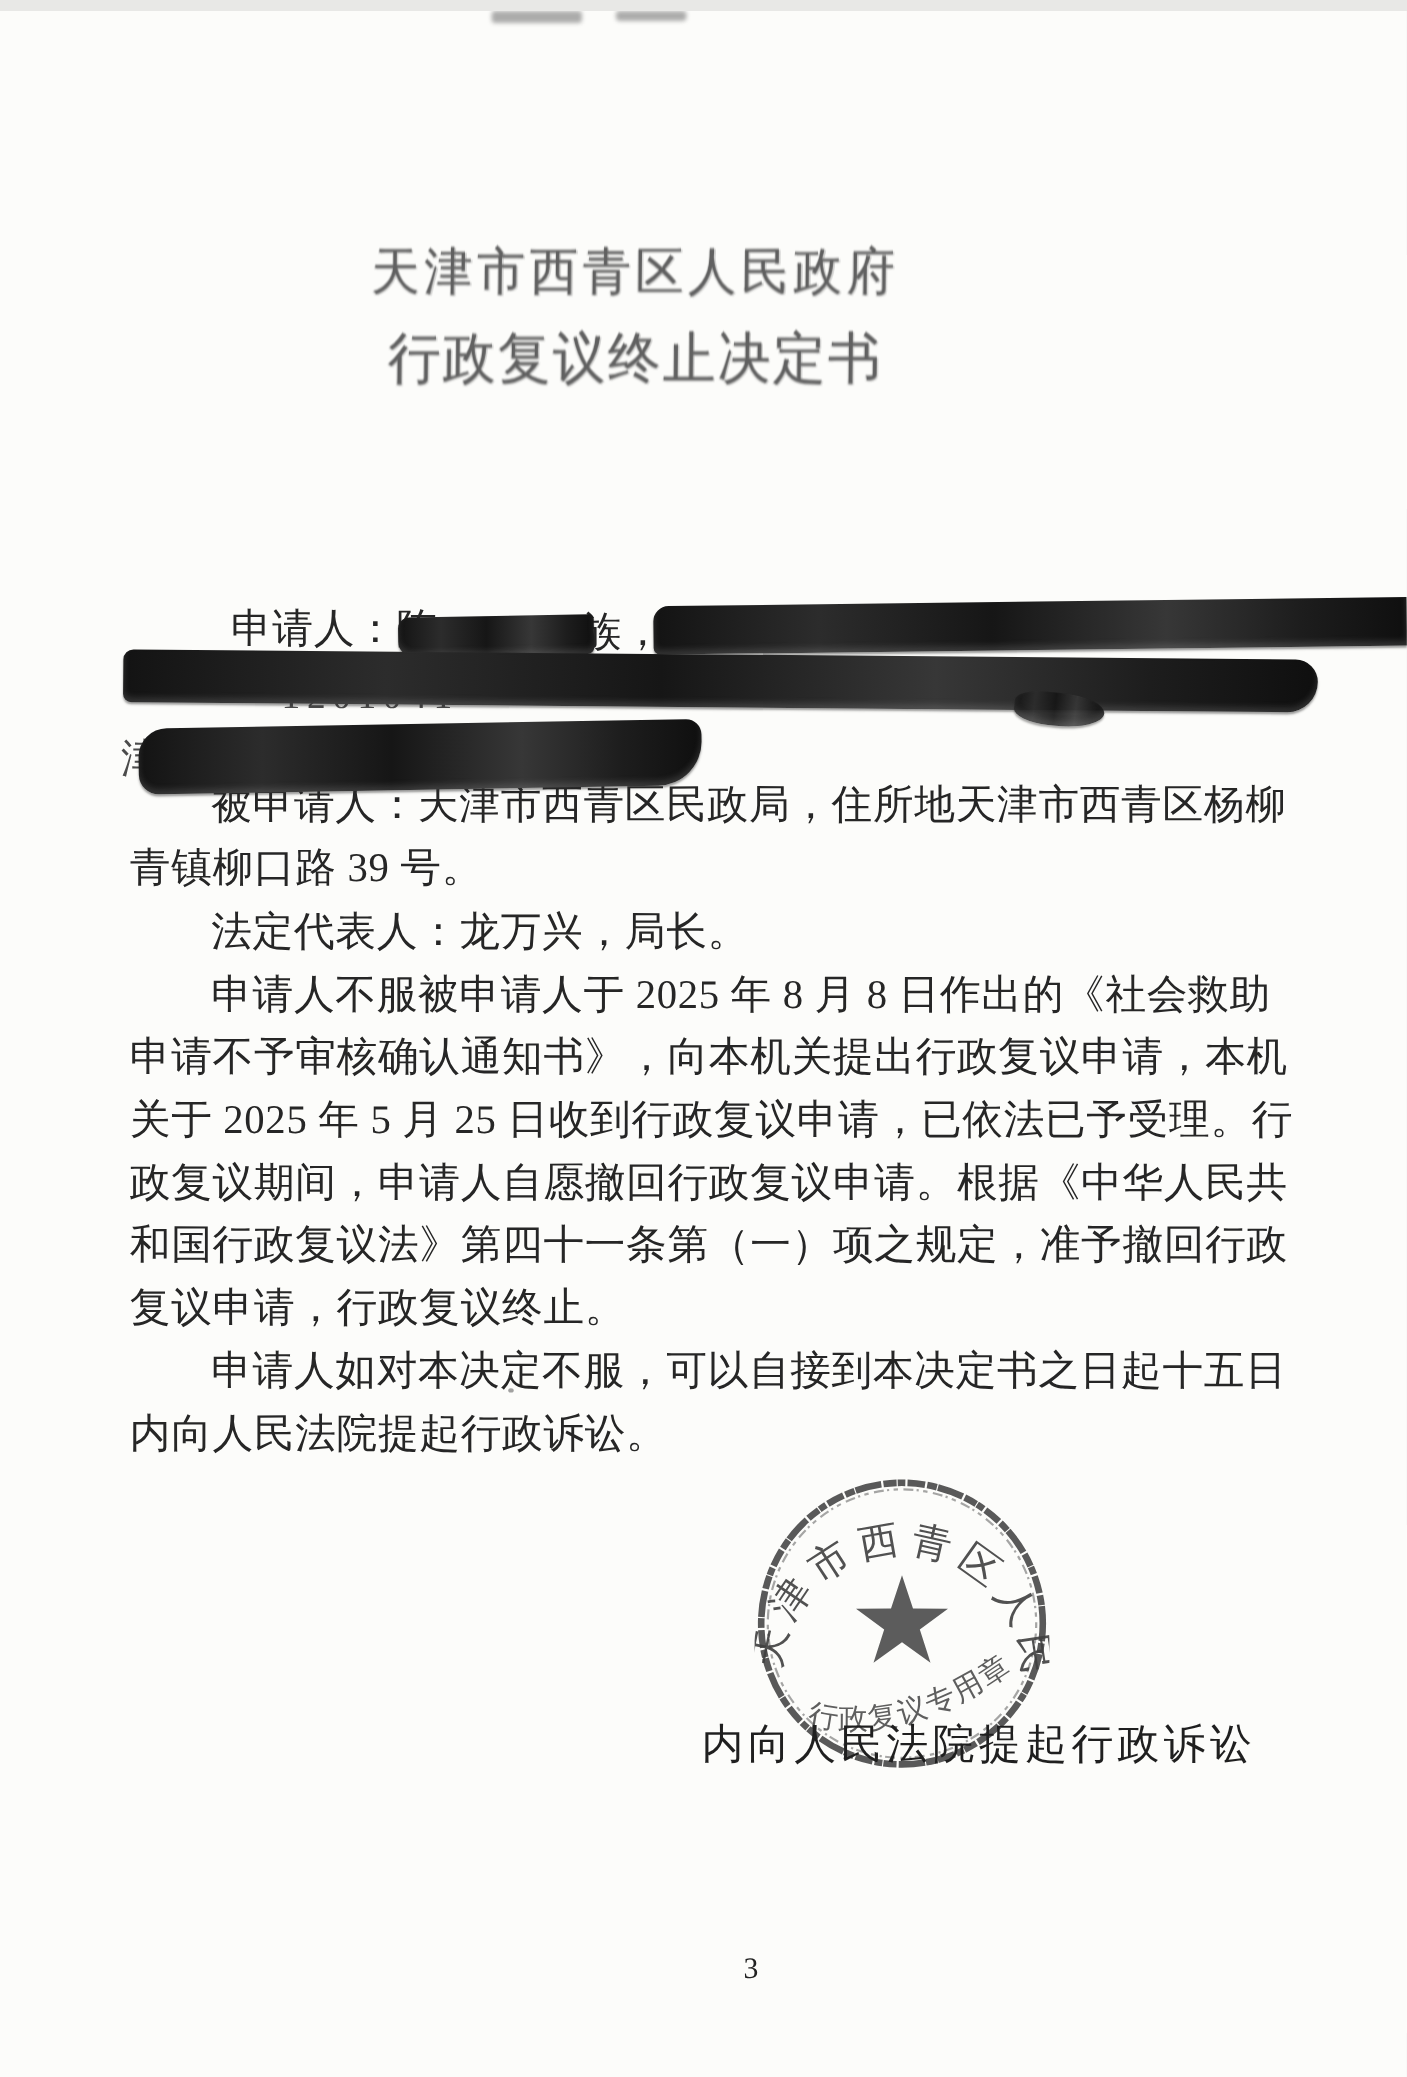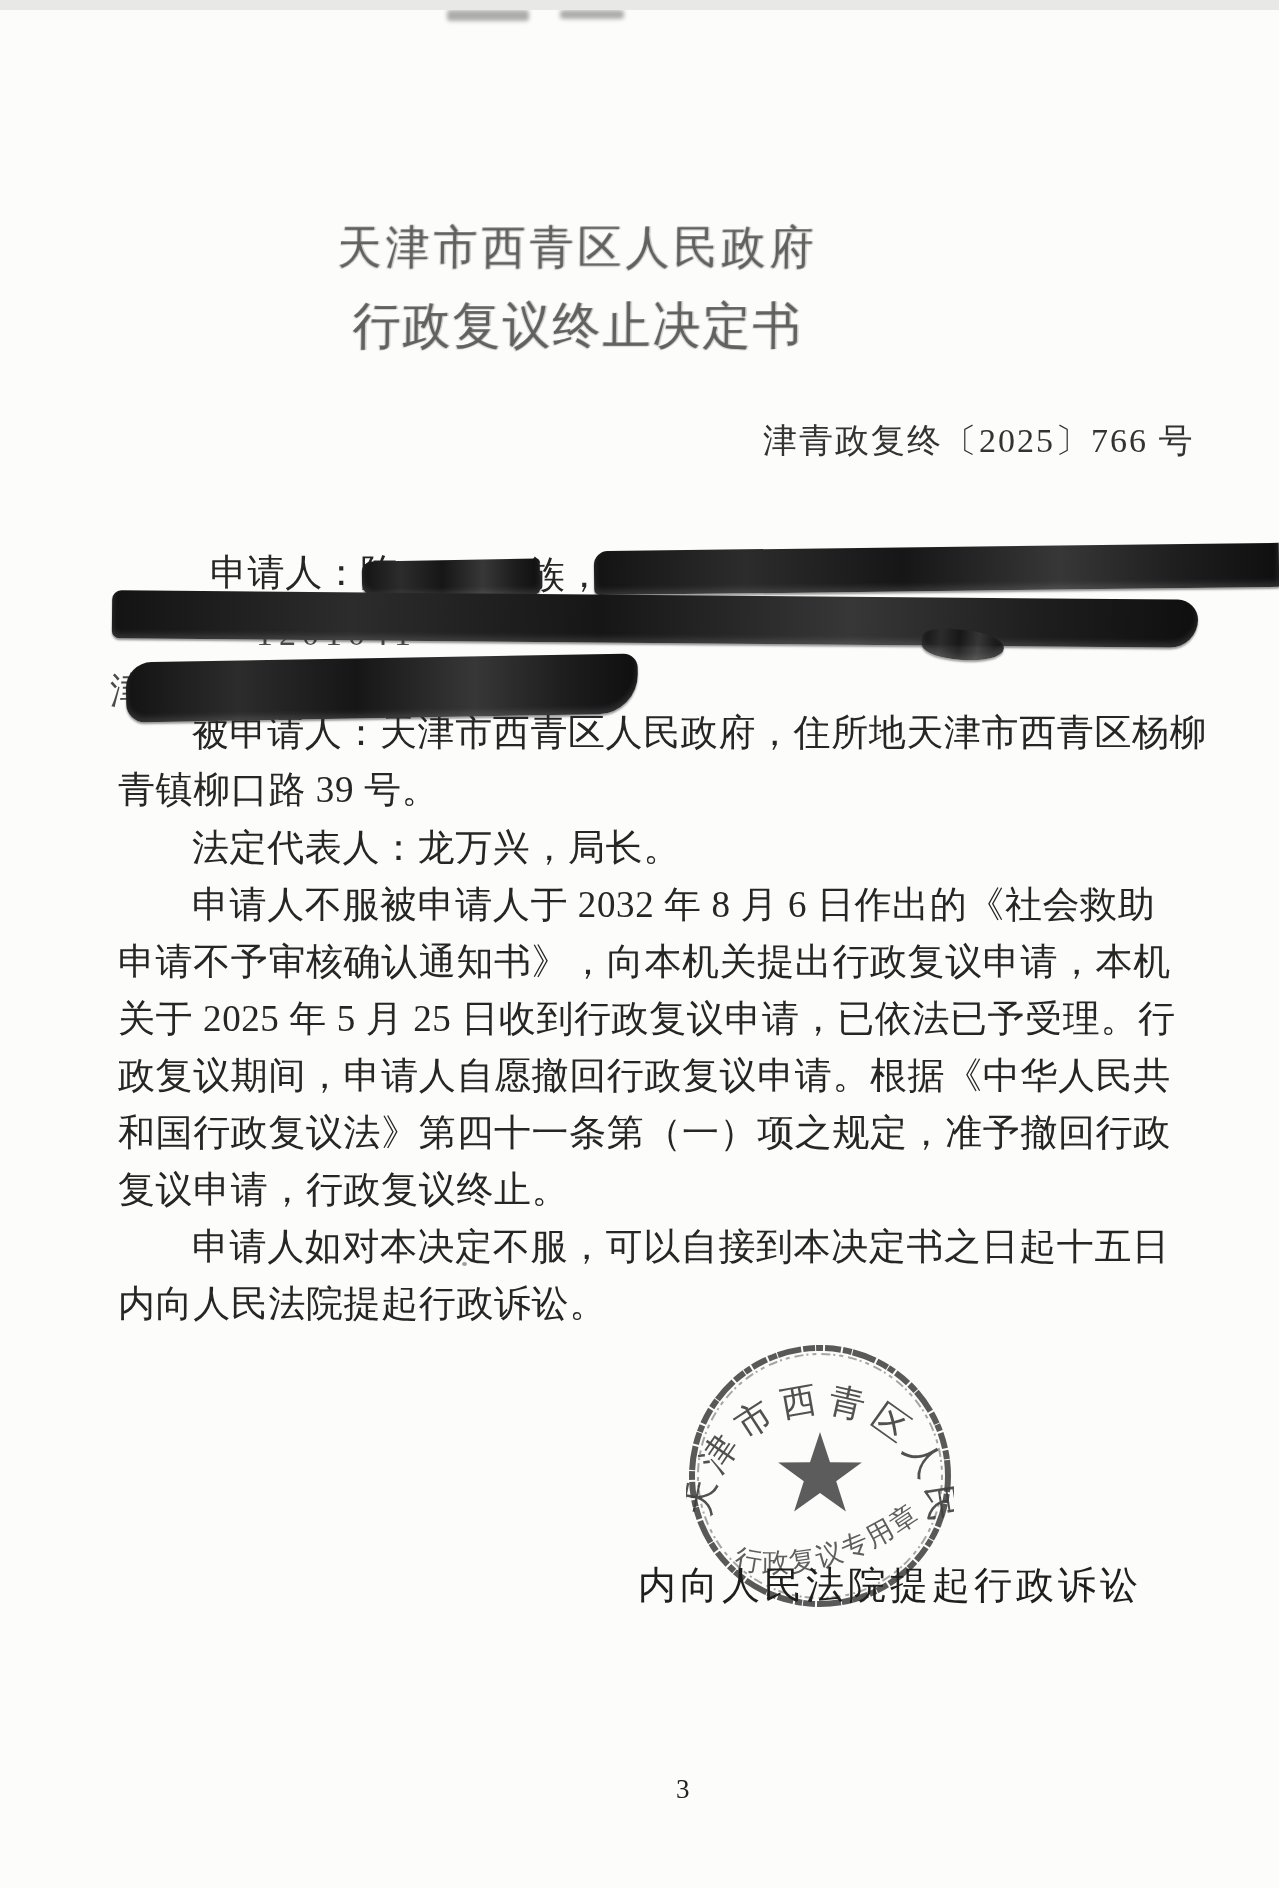--- a/index.html
+++ b/index.html
@@ -51,40 +51,39 @@
 <body>
 
 <div class="page">
 
   <div class="abs smudge" style="left:447px;top:0;width:82px;height:11px;"></div>
   <div class="abs smudge" style="left:560px;top:0;width:64px;height:9px;"></div>
 
   <div class="abs doc-title title1">天津市西青区人民政府</div>
   <div class="abs doc-title title2">行政复议终止决定书</div>
 
-  <div class="abs docnum">津青政复终〔2025〕766 号</div>
 
   <div class="abs bodyline" style="top:540px;left:210px;">申请人：陈</div>
   <div class="abs bodyline" style="top:542px;left:528px;width:auto;">族，</div>
   <div class="bar" style="left:362px;top:550px;width:178px;height:36px;border-radius:10px 4px 6px 14px;transform:rotate(-1deg);"></div>
   <div class="bar" style="left:594px;top:537px;width:685px;height:44px;border-radius:14px 0 0 6px;transform:rotate(-0.7deg);"></div>
 
   <div class="abs bodyline hintdigits" style="top:601px;left:256px;font-size:34px;letter-spacing:6px;">1201041</div>
   <div class="bar" style="left:112px;top:585px;width:1086px;height:48px;border-radius:10px 22px 30px 8px;transform:rotate(0.5deg);"></div>
   <div class="bar" style="left:922px;top:620px;width:82px;height:30px;border-radius:40% 55% 60% 45%;transform:rotate(6deg);opacity:.92;"></div>
 
   <div class="abs bodyline hintdigits" style="top:658px;left:110px;">津</div>
   <div class="bar" style="left:126px;top:648px;width:512px;height:60px;border-radius:26px 14px 40px 18px;transform:rotate(-1deg);"></div>
 
-  <div class="abs bodyline indent" style="top:700px;">被申请人：天津市西青区人民政府，住所地天津市西青区杨柳</div>
+  <div class="abs bodyline indent" style="top:700px;">被申请人：天津市西青区民政局，住所地天津市西青区杨柳</div>
   <div class="abs bodyline" style="top:757px;">青镇柳口路 39 号。</div>
 
   <div class="abs bodyline indent" style="top:815px;">法定代表人：龙万兴，局长。</div>
 
-  <div class="abs bodyline indent" style="top:872px;">申请人不服被申请人于 2032 年 8 月 6 日作出的《社会救助</div>
+  <div class="abs bodyline indent" style="top:872px;">申请人不服被申请人于 2025 年 8 月 8 日作出的《社会救助</div>
   <div class="abs bodyline" style="top:929px;">申请不予审核确认通知书》，向本机关提出行政复议申请，本机</div>
   <div class="abs bodyline" style="top:986px;">关于 2025 年 5 月 25 日收到行政复议申请，已依法已予受理。行</div>
   <div class="abs bodyline" style="top:1100px;">和国行政复议法》第四十一条第（一）项之规定，准予撤回行政</div>
   <div class="abs bodyline" style="top:1043px;">政复议期间，申请人自愿撤回行政复议申请。根据《中华人民共</div>
   <div class="abs bodyline" style="top:1157px;">复议申请，行政复议终止。</div>
 
   <div class="abs bodyline indent" style="top:1214px;">申请人如对本决定不服，可以自接到本决定书之日起十五日</div>
   <div class="abs bodyline" style="top:1271px;">内向人民法院提起行政诉讼。</div>
 
   <div class="abs speck" style="left:462px;top:1252px;"></div>

